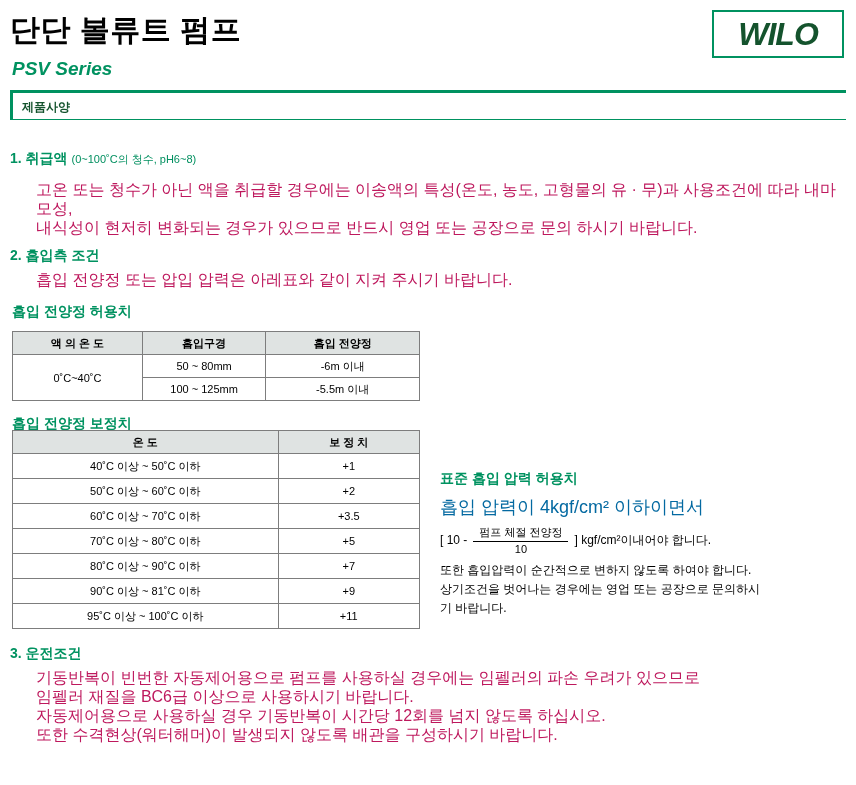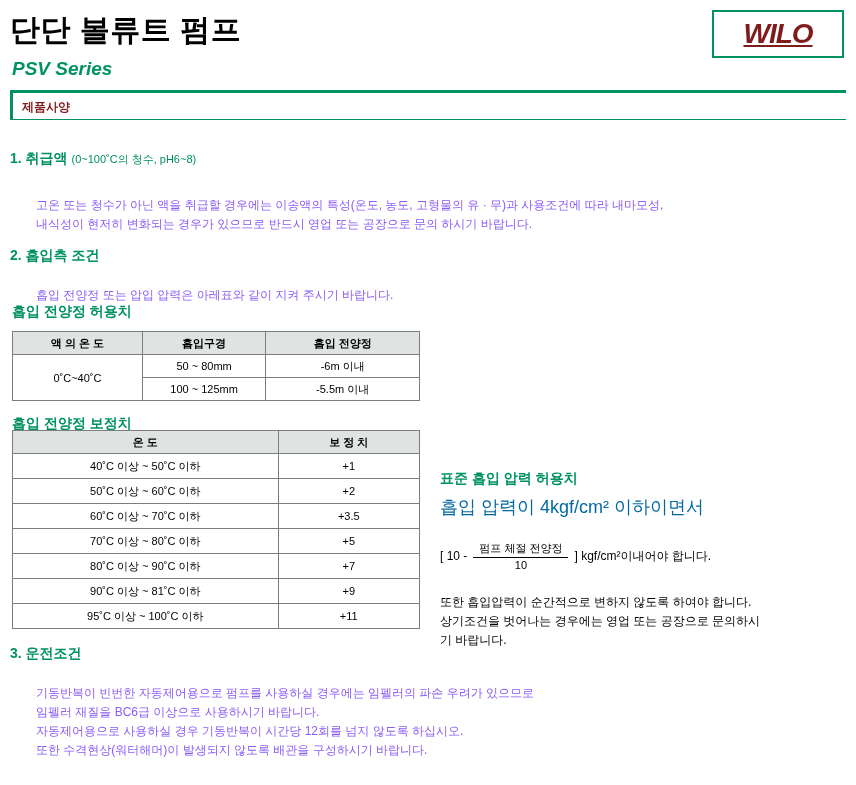--- a/index.html
+++ b/index.html
@@ -53,26 +53,25 @@
     top: 10px;
     width: 128px;
     height: 44px;
     border: 2px solid #009260;
     background: #ffffff;
     display: flex;
     align-items: center;
     justify-content: center;
   }
   .logo-text {
-    font-size: 28px;
+    font-size: 32px;
     font-weight: bold;
     font-style: italic;
-    color: #7f1d1d;
+    color: #14532d;
     letter-spacing: -1px;
-    text-decoration: underline;
   }
 
   
   .green-bar {
     position: absolute;
     left: 10px;
     top: 90px;
     width: 836px;
     height: 3px;
     background: #009260;
@@ -86,42 +85,41 @@
     border-left: 3px solid #009260;
     border-bottom: 1px solid #009260;
     box-sizing: border-box;
   }
   .spec-tab-label {
     position: absolute;
     left: 22px;
     top: 99px;
     font-size: 12px;
     font-weight: bold;
-    color: #7f1d1d;
+    color: #14532d;
   }
 
   
   .sec-head {
     position: absolute;
     font-size: 14px;
     font-weight: bold;
     color: #009260;
   }
   .sec-head .paren {
     font-size: 11px;
     font-weight: normal;
     color: #008f5f;
   }
   .body-text {
     position: absolute;
-    font-size: 12px;
+    font-size: 16px;
     line-height: 19px;
-    color: #8b5cf6;
+    color: #be185d;
     white-space: pre-line;
-    margin-top: 16px;
   }
   .sub-head {
     position: absolute;
     font-size: 14px;
     font-weight: bold;
     color: #009260;
   }
 
   
   table.data {
@@ -180,21 +178,21 @@
     align-items: center;
     font-size: 12px;
     margin: 8px 0 6px 0;
     white-space: nowrap;
   }
   .formula .lead { margin-right: 0; }
   .frac {
     display: inline-flex;
     flex-direction: column;
     align-items: center;
-    margin: 16px 6px;
+    margin: 0 6px;
     vertical-align: middle;
   }
   .frac .num {
     font-size: 11px;
     padding: 0 6px 1px 6px;
     border-bottom: 1px solid #000;
   }
   .frac .den {
     font-size: 11px;
     padding-top: 1px;

